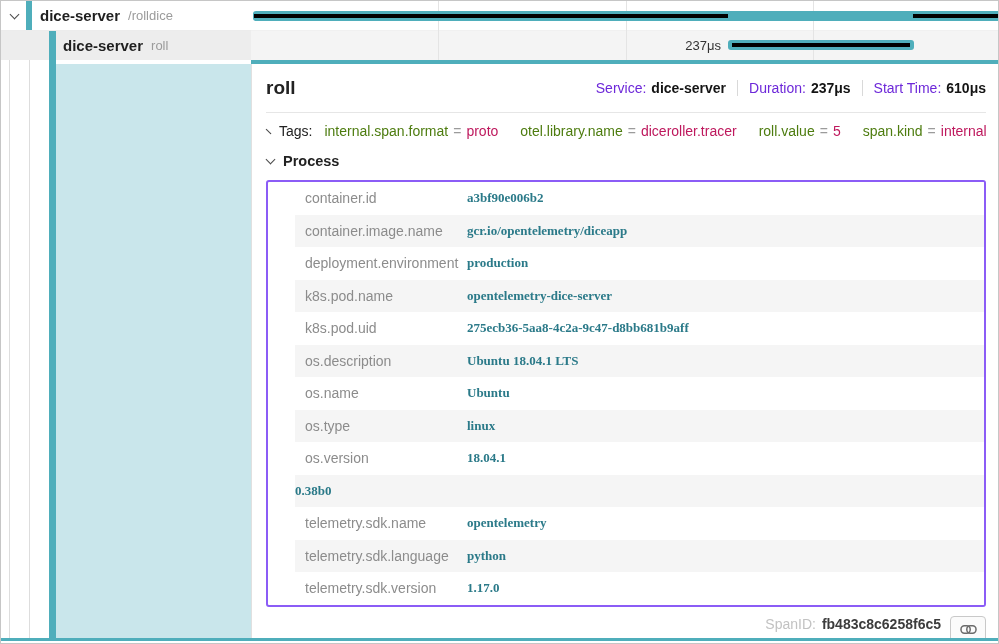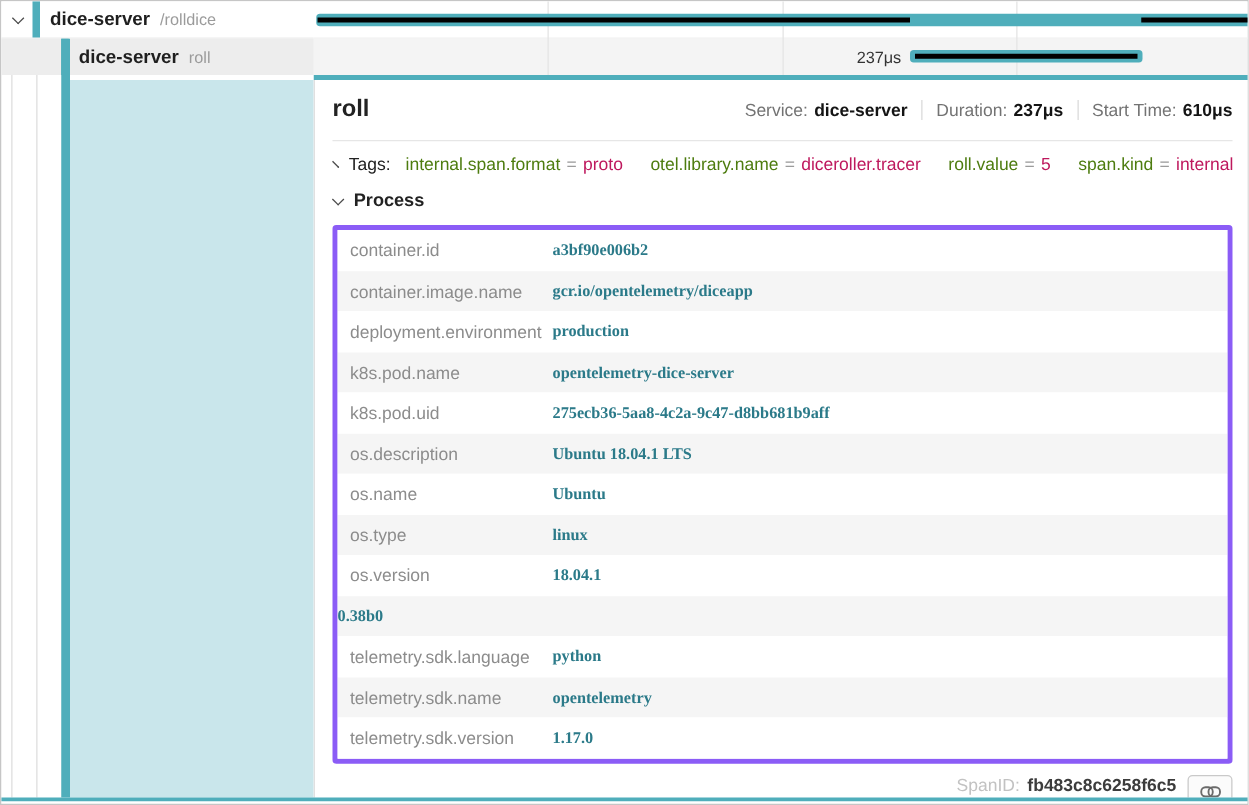--- a/index.html
+++ b/index.html
@@ -55,37 +55,37 @@
   .accent-bottom { position:absolute; left:0; top:637px; width:999px; height:3px; background:#4faebb; z-index:5; }
 
   
   .panel { position:absolute; left:250px; top:63px; width:749px; height:574px;
     background:#fff; border-left:1px solid #e0e0e0; padding:0 14px; z-index:3; overflow:hidden; }
 
   .panel-header { display:flex; align-items:center; justify-content:space-between;
     height:49px; border-bottom:1px solid #e6e6e6; }
   .panel-title { font-size:19px; font-weight:700; color:#222; }
   .meta { display:flex; align-items:center; font-size:14px; white-space:nowrap; }
-  .meta-label { color:#737373; }
+  .meta-label { color:#6d28d9; }
   .meta-value { color:#141414; font-weight:700; margin-left:5px; }
   .meta-div { width:1px; height:16px; background:#d9d9d9; margin:0 11px; }
 
   .tags-row { display:flex; align-items:center; height:36px; font-size:14px; white-space:nowrap; }
   .tags-row .chev { margin-right:10px; margin-left:2px; }
   .tags-label { font-weight:400; color:#222; margin-right:12px; }
   .tag-key { color:#4d7c0f; }
   .tag-eq { color:#9b9b9b; margin:0 5px; }
   .tag-val { color:#be185d; }
   .tag-div { width:1px; height:15px; background:#d9d9d9; margin:0 11px; }
 
   .process-row { display:flex; align-items:center; height:24px; font-size:14.5px; }
   .process-row .chev { margin-right:9px; margin-left:1px; margin-top:-3px; }
   .process-label { font-weight:700; color:#222; }
 
-  .kv-table { margin-top:7px; border:4px solid #8b5cf6; border-radius:3px; overflow:hidden; }
+  .kv-table { margin-top:7px; border:2px solid #8b5cf6; border-radius:3px; overflow:hidden;padding-left:27px; }
   .kv-row { display:flex; align-items:center; height:32.5px; background:#fff; }
   .kv-row:nth-child(even) { background:#f5f5f5; }
   .kv-key { width:172px; flex:none; padding-left:10px; font-size:14px; color:#8c8c8c; }
   .kv-val { font-family:Liberation Serif, serif; font-size:13px; font-weight:700; color:#2b7a89; }
 
   .panel-footer { display:flex; justify-content:flex-end; align-items:flex-start; margin-top:9px; font-size:14px; }
   .spanid-label { color:#c2c2c2; }
   .spanid-value { color:#3c3c3c; font-weight:600; margin-left:6px; }
   .link-btn { width:36px; height:27px; border:1px solid #c9c9c9; border-radius:4px; background:#fbfbfb;
     display:flex; align-items:center; justify-content:center; margin-left:9px; cursor:pointer; }
@@ -208,26 +208,26 @@
         <span class="kv-val">linux</span>
       </div>
       <div class="kv-row">
         <span class="kv-key">os.version</span>
         <span class="kv-val">18.04.1</span>
       </div>
       <div class="kv-row">
         <span class="kv-val">0.38b0</span>
       </div>
       <div class="kv-row">
+        <span class="kv-key">telemetry.sdk.name</span>
+        <span class="kv-val">opentelemetry</span>
+      </div>
+      <div class="kv-row">
         <span class="kv-key">telemetry.sdk.language</span>
         <span class="kv-val">python</span>
-      </div>
-      <div class="kv-row">
-        <span class="kv-key">telemetry.sdk.name</span>
-        <span class="kv-val">opentelemetry</span>
       </div>
       <div class="kv-row">
         <span class="kv-key">telemetry.sdk.version</span>
         <span class="kv-val">1.17.0</span>
       </div>
     </div>
 
     <div class="panel-footer">
       <span class="spanid-label">SpanID:</span>
       <span class="spanid-value">fb483c8c6258f6c5</span>

